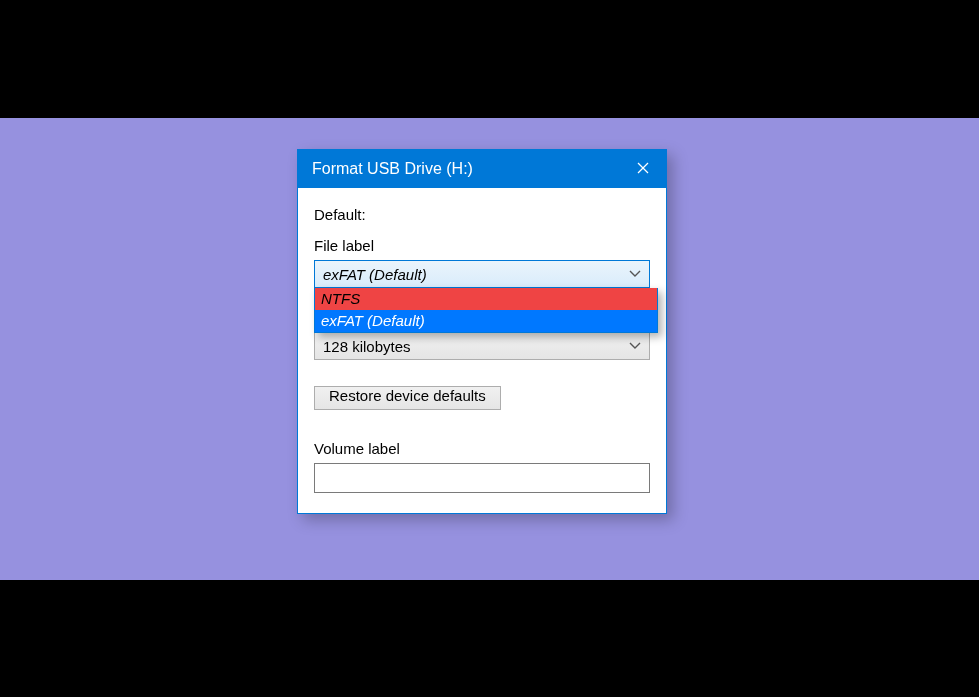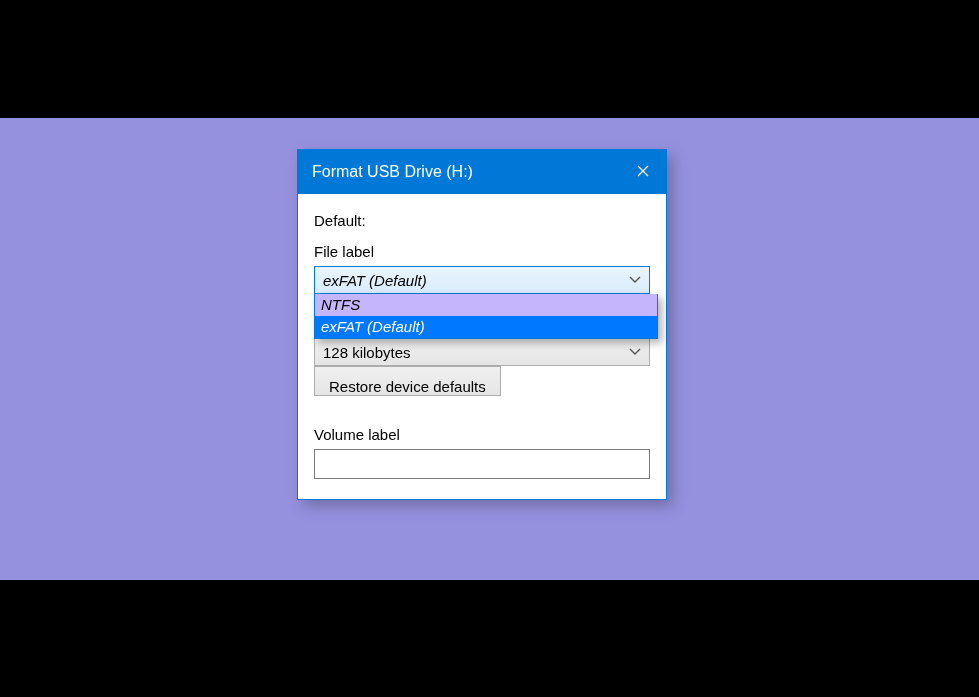--- a/index.html
+++ b/index.html
@@ -21,21 +21,21 @@
   .window {
     position: absolute;
     left: 297px;
     top: 149px;
     width: 370px;
     background: #fff;
     border: 1px solid #0078d7;
     box-shadow: 6px 6px 14px rgba(0,0,0,0.25);
   }
   .titlebar {
-    height: 44px;
+    height: 38px;
     background: #0078d7;
     color: #fff;
     display: flex;
     align-items: center;
     justify-content: space-between;
     padding: 0 0 0 14px;
     font-size: 16px;
     font-weight: 400;
   }
   .titlebar .close {
@@ -78,42 +78,43 @@
     top: 50%;
     transform: translateY(-50%);
     pointer-events: none;
   }
   .combo .chev svg { display: block; }
   .dropdown {
     position: absolute;
     z-index: 10;
     border: 1px solid #0078d7;
     border-top: none;
-    background: #c4b5fd;
+    background: #ef4444;
     box-shadow: 4px 4px 8px rgba(0,0,0,0.3);
     font-size: 15px;
   }
   .dropdown .opt {
     padding: 1px 6px 2px 6px;
     line-height: 19px;
     cursor: default;
     white-space: nowrap;
   }
   .dropdown .opt.selected {
     background: #0078ff;
     color: #fff;
   }
   .btn {
     display: inline-flex;
-    align-items: flex-end;
-    height: 30px;
+    align-items: flex-start;
+    height: 24px;
     padding: 0 14px;
     border: 1px solid #adadad;
     background: linear-gradient(#f0f0f0,#e5e5e5);
     font-size: 15px;
+    margin-top: 26px;
     cursor: default;
   }
   .textinput {
     width: 100%;
     height: 30px;
     border: 1px solid #7a7a7a;
     background: #fff;
     padding: 0 6px;
     font-size: 15px;
   }

